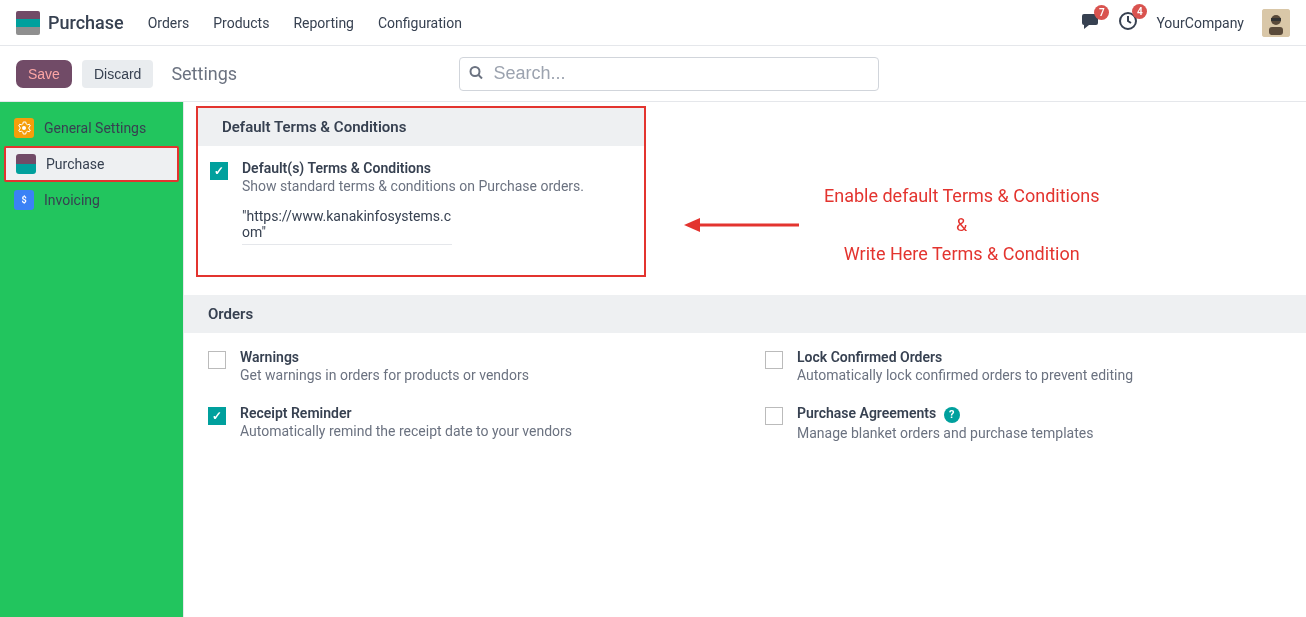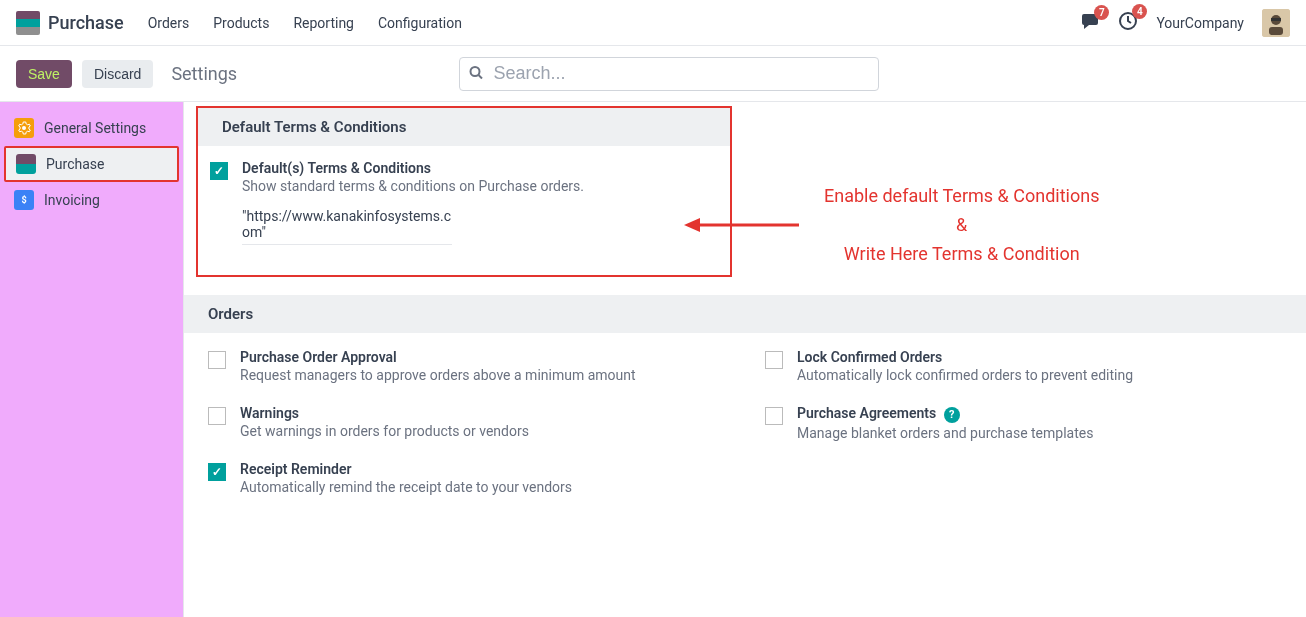--- a/index.html
+++ b/index.html
@@ -99,21 +99,22 @@
     }
     .btn {
       border: none;
       padding: 6px 12px;
       border-radius: 4px;
       cursor: pointer;
       font-size: 14px;
     }
     .btn-primary {
       background: #714B67;
-      color: #bef264;
+      color: #fca5a5;
+      border-radius: 7px;
     }
     .btn-secondary {
       background: #e9ecef;
       color: #374151;
       text-align: center;
     }
     .page-title {
       font-size: 18px;
       color: #6b7280;
       margin-left: 8px;
@@ -144,21 +145,21 @@
       color: #6b7280;
     }
     
     
     .main {
       display: flex;
       height: calc(617px - 46px - 56px);
     }
     .sidebar {
       width: 184px;
-      background: #f0abfc;
+      background: #22c55e;
       border-right: 1px solid #e5e7eb;
       padding-top: 8px;
     }
     .sidebar-item {
       display: flex;
       align-items: center;
       gap: 10px;
       padding: 8px 14px;
       cursor: pointer;
       color: #374151;
@@ -261,21 +262,21 @@
       width: 210px;
       border-bottom: 1px solid #e5e7eb;
       padding-bottom: 4px;
       word-wrap: break-word;
     }
     
     
     .highlight-box {
       border: 2px solid #e3342f;
       margin: 4px 0 0 12px;
-      width: 536px;
+      width: 450px;
     }
     .highlight-box .section-header {
       margin: 0;
     }
     .highlight-box .section-body-inner {
       padding: 14px 20px 30px 12px;
     }
     
     
     .annotation-wrap {
@@ -432,27 +433,20 @@
           <div>Write Here Terms &amp; Condition</div>
         </div>
       </div>
 
       <div style="margin-top:18px;">
         <div class="section-header">Orders</div>
         <div class="section-body">
           <div class="setting-grid">
 
             <div class="setting-col">
-              <div class="setting-row">
-                <div class="setting-check"></div>
-                <div class="setting-text">
-                  <div class="setting-title">Purchase Order Approval</div>
-                  <div class="setting-desc">Request managers to approve orders above a minimum amount</div>
-                </div>
-              </div>
               <div class="setting-row">
                 <div class="setting-check"></div>
                 <div class="setting-text">
                   <div class="setting-title">Warnings</div>
                   <div class="setting-desc">Get warnings in orders for products or vendors</div>
                 </div>
               </div>
               <div class="setting-row">
                 <div class="setting-check checked"></div>
                 <div class="setting-text">

